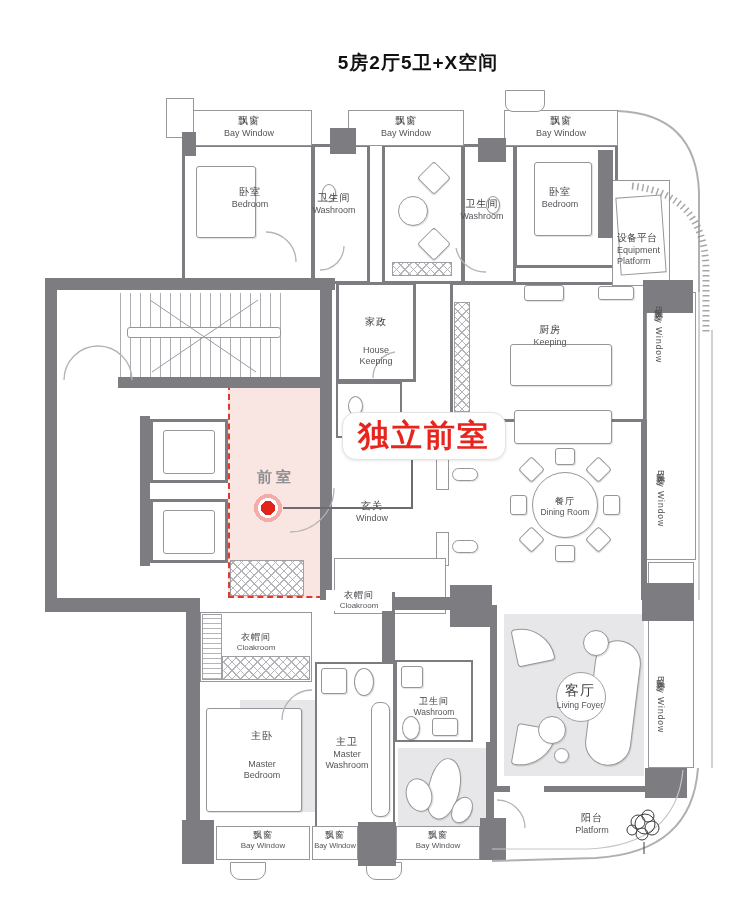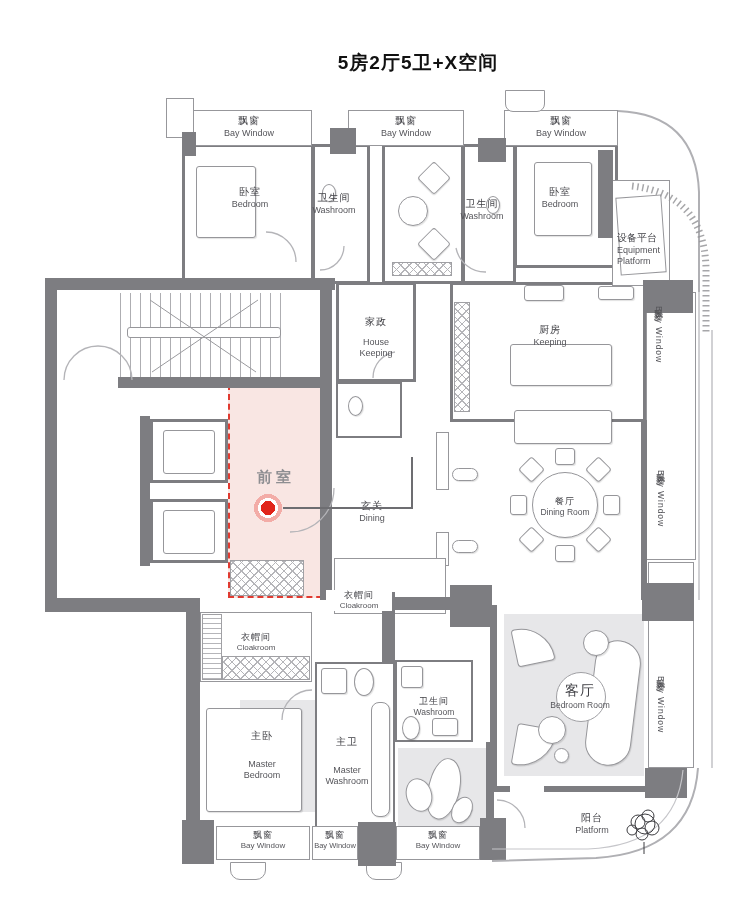--- a/index.html
+++ b/index.html
@@ -126,31 +126,34 @@
   <div class="rm" style="left:150px;top:499px;width:78px;height:64px;"></div>
   <div class="tb" style="left:163px;top:510px;width:52px;height:44px;border-radius:3px;"></div>
 
   <div class="a" id="pink"></div>
   <div class="hatch" style="left:230px;top:560px;width:74px;height:36px;z-index:8;"></div>
   <div class="a" id="front-room-lbl">前室</div>
   <div class="a" id="dot"></div>
 
   <div class="cline" style="left:283px;top:507px;width:130px;height:2px;"></div>
   <div class="cline" style="left:411px;top:457px;width:2px;height:51px;"></div>
+  <div class="a" id="callout-box">
+    <span class="txt">独立前室</span>
+    </div>
 
   <div class="rm" style="left:336px;top:282px;width:80px;height:100px;"></div>
   <div class="lb" style="left:340px;top:316px;width:72px;">
     <span class="zh">家政</span>
-      <span class="en" style="display:block;width:48px;margin:8px auto;">House Keeping</span>
+      <span class="en" style="display:block;width:48px;margin:16px auto;">House Keeping</span>
     </div>
   <div class="rm2" style="left:336px;top:382px;width:66px;height:56px;"></div>
   <div class="fur circle" style="left:348px;top:396px;width:15px;height:20px;"></div>
   <div class="lb" style="left:342px;top:500px;width:60px;">
     <span class="zh">玄关</span>
-      <span class="en">Dining</span>
+      <span class="en">Window</span>
     </div>
   <div class="tb" style="left:436px;top:432px;width:13px;height:58px;"></div>
   <div class="tb" style="left:436px;top:532px;width:13px;height:34px;"></div>
 
   <div class="rm" style="left:450px;top:282px;width:196px;height:140px;"></div>
   <div class="gy" style="left:455px;top:287px;width:186px;height:13px;"></div>
   <div class="fur" style="left:524px;top:285px;width:40px;height:16px;"></div>
   <div class="fur" style="left:598px;top:286px;width:36px;height:14px;"></div>
   <div class="hatch" style="left:454px;top:302px;width:16px;height:110px;"></div>
   <div class="lb" style="left:512px;top:324px;width:76px;">
@@ -217,21 +220,21 @@
     <span class="zh">主卧</span>
       <span class="en" style="display:block;width:52px;margin:16px auto;">Master Bedroom</span>
     </div>
 
   <div class="rm2" style="left:315px;top:662px;width:80px;height:170px;"></div>
   <div class="fur" style="left:321px;top:668px;width:26px;height:26px;"></div>
   <div class="fur circle" style="left:354px;top:668px;width:20px;height:28px;"></div>
   <div class="fur" style="left:371px;top:702px;width:19px;height:115px;border-radius:8px;"></div>
   <div class="lb" style="left:316px;top:736px;width:62px;">
     <span class="zh">主卫</span>
-      <span class="en" style="display:block;width:56px;margin:16px auto;">Master Washroom</span>
+      <span class="en" style="display:block;width:56px;margin:0 auto;">Master Washroom</span>
     </div>
 
   <div class="rm2" style="left:395px;top:660px;width:78px;height:82px;"></div>
   <div class="fur" style="left:401px;top:666px;width:22px;height:22px;"></div>
   <div class="fur circle" style="left:402px;top:716px;width:18px;height:24px;"></div>
   <div class="fur" style="left:432px;top:718px;width:26px;height:18px;"></div>
   <div class="lb" style="left:400px;top:696px;width:68px;">
     <span class="zh" style="font-size:9px;">卫生间</span>
       <span class="en" style="font-size:8.5px;">Washroom</span>
     </div>
@@ -245,21 +248,21 @@
   <div class="gy" style="left:504px;top:614px;width:140px;height:162px;"></div>
   <div class="fur" style="left:590px;top:640px;width:46px;height:126px;border-radius:24px;transform:rotate(7deg);"></div>
   <div class="fur circle" style="left:583px;top:630px;width:26px;height:26px;"></div>
   <div class="fur" style="left:514px;top:626px;width:38px;height:38px;border-radius:4px 100% 4px 4px;transform:rotate(-12deg);"></div>
   <div class="fur" style="left:514px;top:726px;width:40px;height:42px;border-radius:4px 4px 100% 4px;transform:rotate(10deg);"></div>
   <div class="fur circle" style="left:538px;top:716px;width:28px;height:28px;"></div>
   <div class="fur circle" style="left:554px;top:748px;width:15px;height:15px;"></div>
   <div class="lbl-circle" style="left:556px;top:672px;width:48px;height:48px;"></div>
   <div class="lb" style="left:544px;top:682px;width:72px;">
     <span class="zh" style="font-size:14px;">客厅</span>
-      <span class="en" style="font-size:8.5px;">Bedroom Room</span>
+      <span class="en" style="font-size:8.5px;">Living Foyer</span>
     </div>
 
   <div class="lb" style="left:558px;top:812px;width:68px;">
     <span class="zh">阳台</span>
       <span class="en">Platform</span>
     </div>
 
   <div class="w" style="left:182px;top:820px;width:32px;height:44px;"></div>
   <div class="tb" style="left:216px;top:826px;width:94px;height:34px;"></div>
   <div class="lb" style="left:216px;top:830px;width:94px;">

